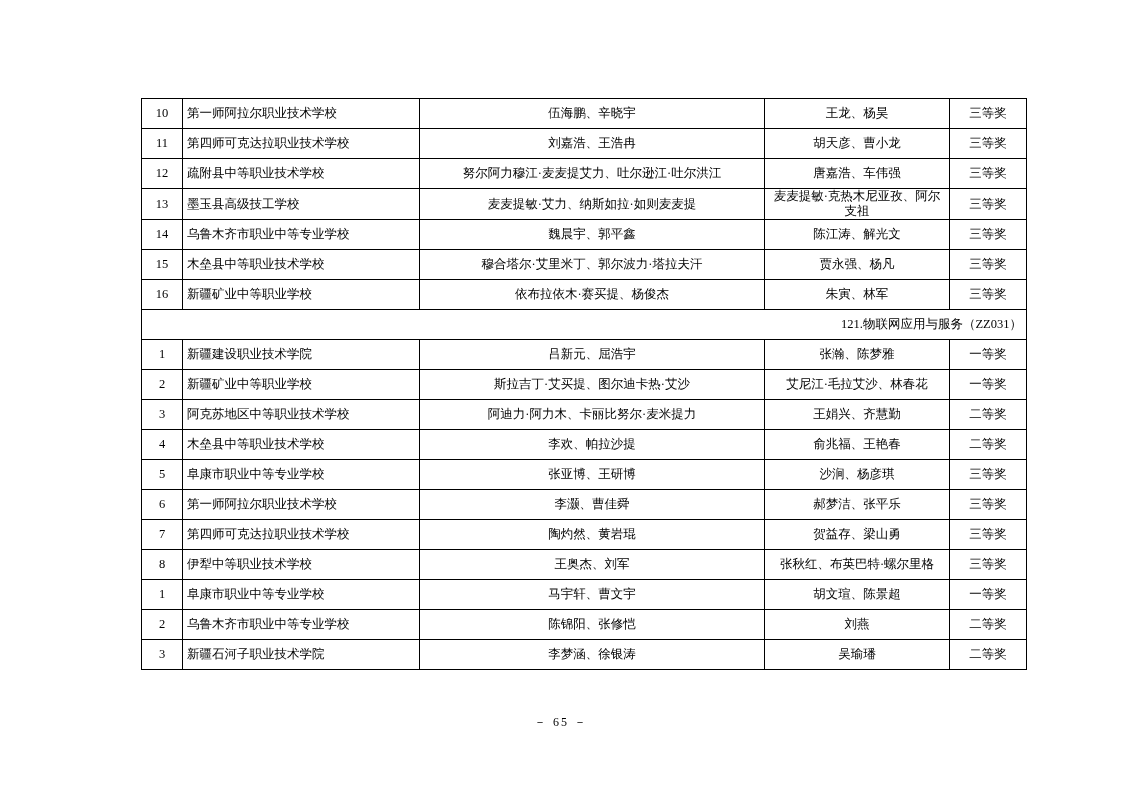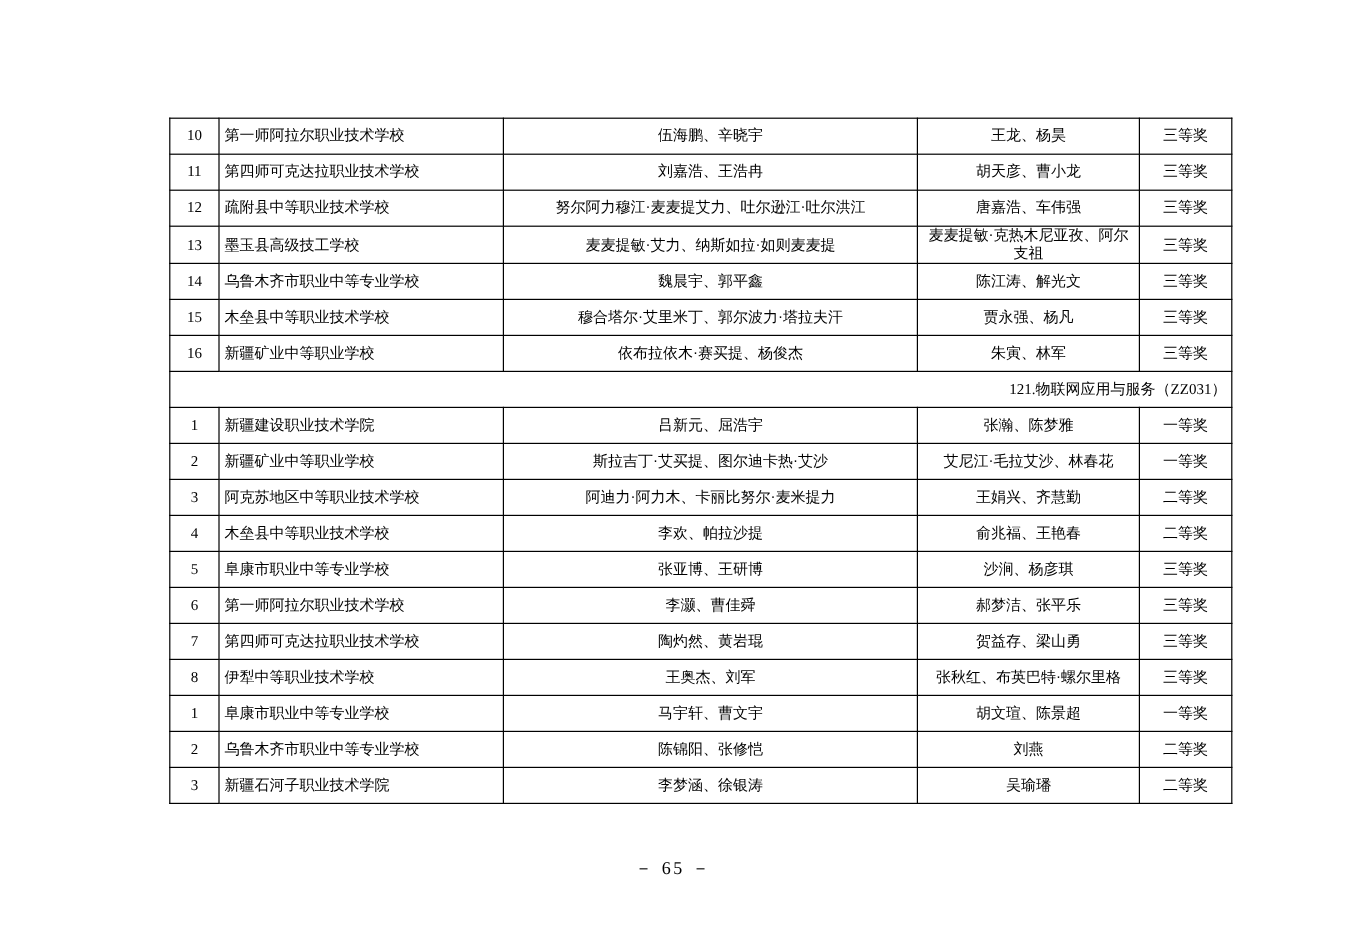--- a/index.html
+++ b/index.html
@@ -67,21 +67,21 @@
     text-align: right;
     padding-left: 8px;
     height: 32px;
   }
   .page-number {
     position: absolute;
     top: 714px;
     left: 0;
     width: 1122px;
     text-align: center;
-    font-size: 15px;
+    font-size: 12px;
     letter-spacing: 2px;
     font-family: "Liberation Serif", "DejaVu Serif", serif;
   }
 </style>
 </head>
 <body>
 
 <div class="page">
 
   <div class="table-wrap">

